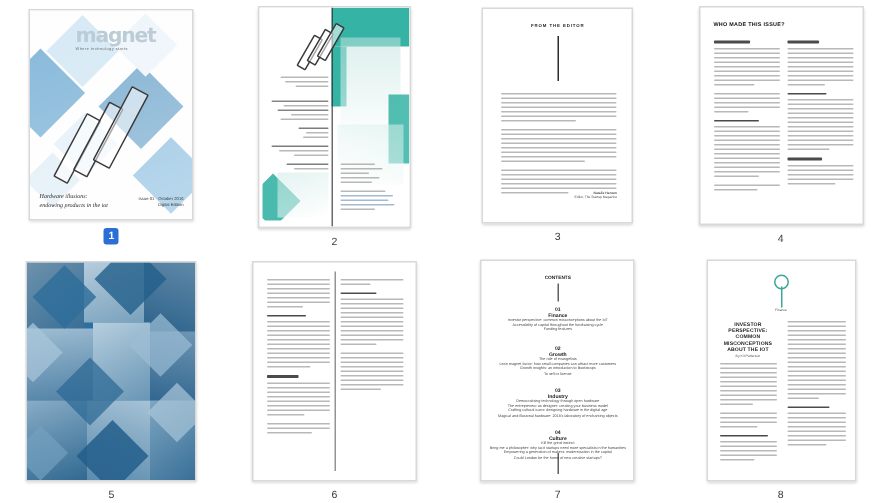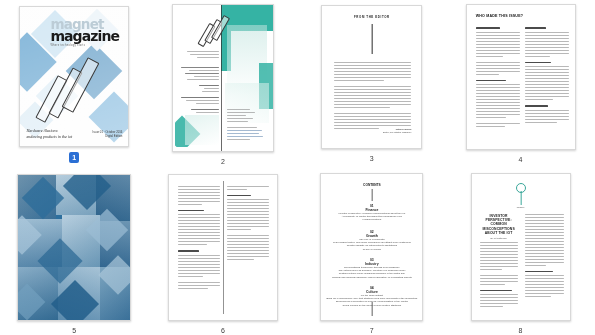--- a/index.html
+++ b/index.html
@@ -110,21 +110,20 @@
           <div class="dia d2"></div>
           <div class="dia d3"></div>
         <div class="dia d4"></div>
           <div class="dia d5"></div>
           <div class="dia d6"></div>
         <div class="dia d7"></div>
         <div class="cover-mask"></div>
       </div>
       <div class="cov-title">
         <div class="t1">magnet</div>
-        <div class="t2">magazine</div>
         <div class="t3">Where technology starts</div>
       </div>
       <div class="pencils">
         <div class="pen" style="left:2px;top:26px;width:9px;height:46px;transform:rotate(28deg);"></div>
         <div class="pen" style="left:16px;top:18px;width:9px;height:50px;transform:rotate(28deg);"></div>
         <div class="pen" style="left:30px;top:8px;width:11px;height:54px;transform:rotate(28deg);"></div>
       </div>
       <div class="cov-foot">
         <div class="f1">Hardware illusions:</div>
         <div class="f1">endowing products in the iot</div>

